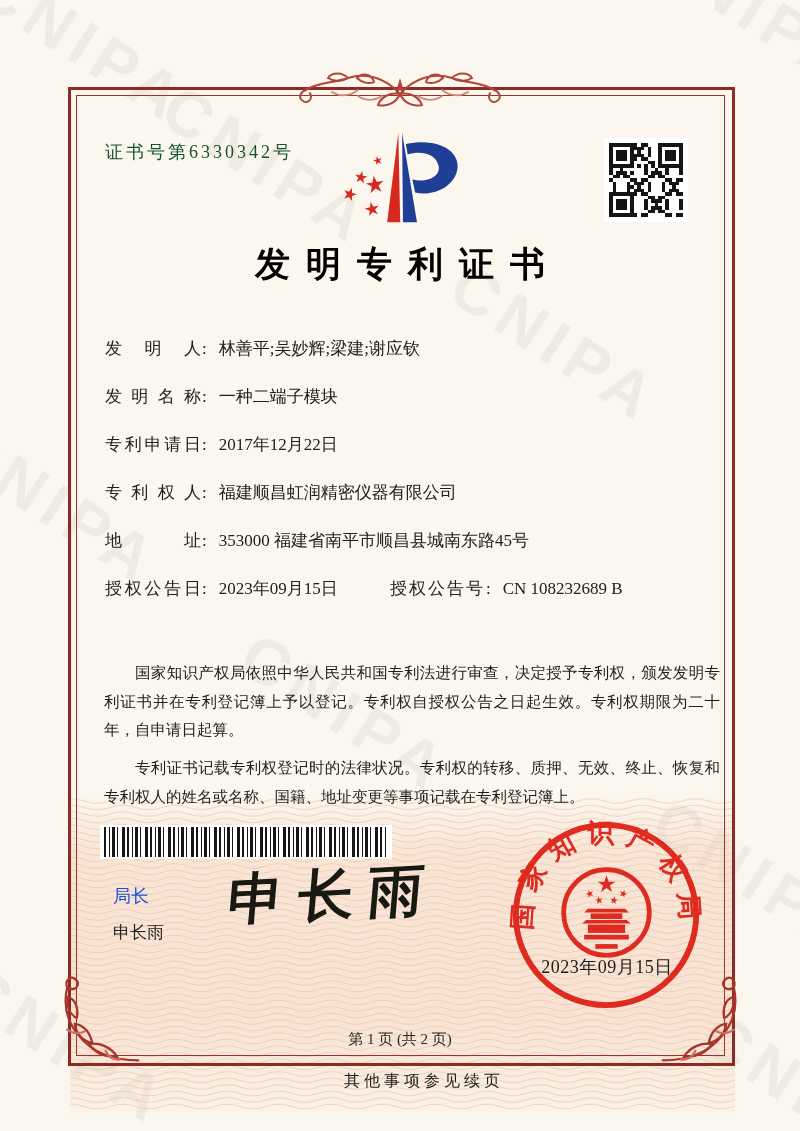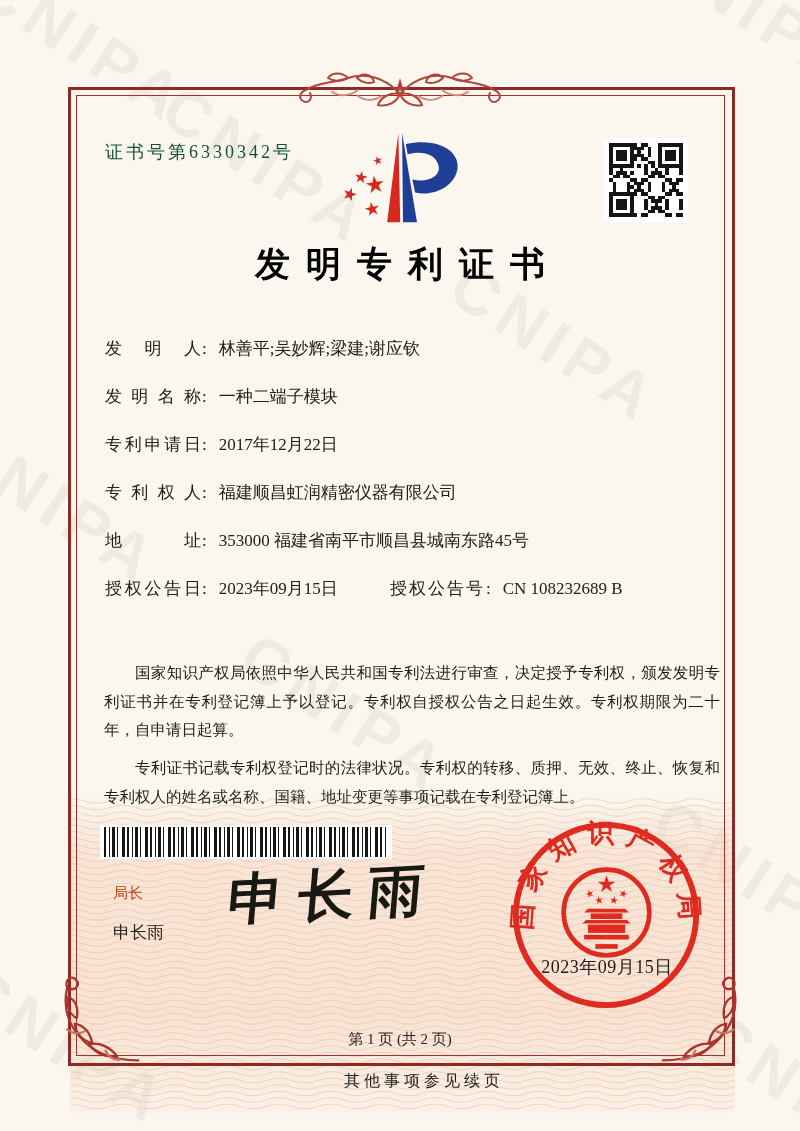--- a/index.html
+++ b/index.html
@@ -47,21 +47,21 @@
   .barcode-box{position:absolute;left:100px;top:825px;width:292px;height:34px;background:#fff;padding:2px 4px;box-sizing:border-box;}
   .barcode{
     width:100%;height:100%;
     background:repeating-linear-gradient(90deg,
       #161616 0 2px,#fff 2px 5px,
       #161616 5px 6px,#fff 6px 8px,
       #161616 8px 11px,#fff 11px 13px,
       #161616 13px 14px,#fff 14px 18px,
       #161616 18px 21px,#fff 21px 23px);
   }
-  .director-title{position:absolute;left:113px;top:884px;font-size:15px;font-family:Liberation Serif, serif;color:#c2410c;}
+  .director-title{position:absolute;left:113px;top:884px;font-size:18px;font-family:Liberation Serif, serif;color:#1d4ed8;}
   .director-name{position:absolute;left:113px;top:921px;font-size:17px;font-family:"Liberation Sans","DejaVu Sans",sans-serif;color:#242420;}
   .autograph{
     position:absolute;left:218px;top:858px;width:230px;text-align:center;
     font-size:56px;font-weight:600;color:#191914;letter-spacing:14px;
     transform:rotate(-3deg) skewX(-8deg);
   }
   .seal{position:absolute;left:508px;top:817px;width:196px;height:196px;mix-blend-mode:multiply;}
   .seal-date{
     position:absolute;left:518px;top:955px;width:178px;text-align:center;
     font-size:18px;color:#1d1c19;letter-spacing:.5px;

